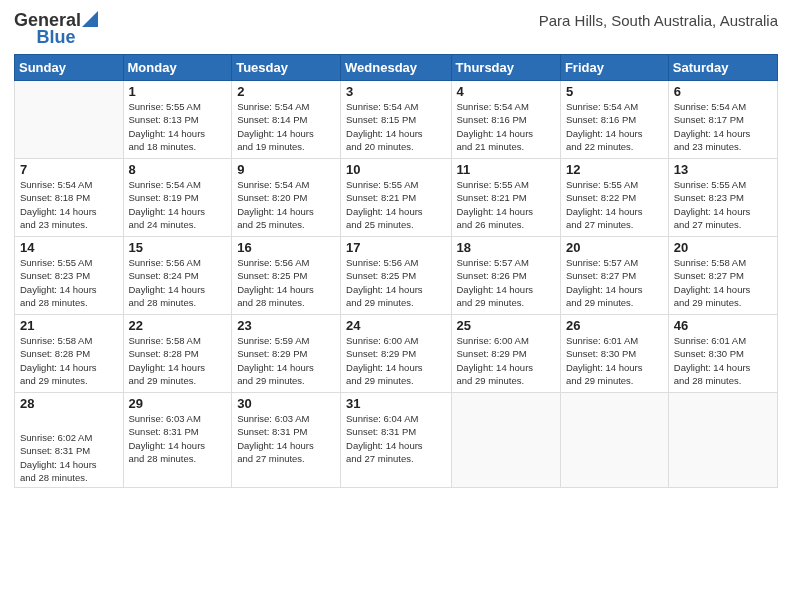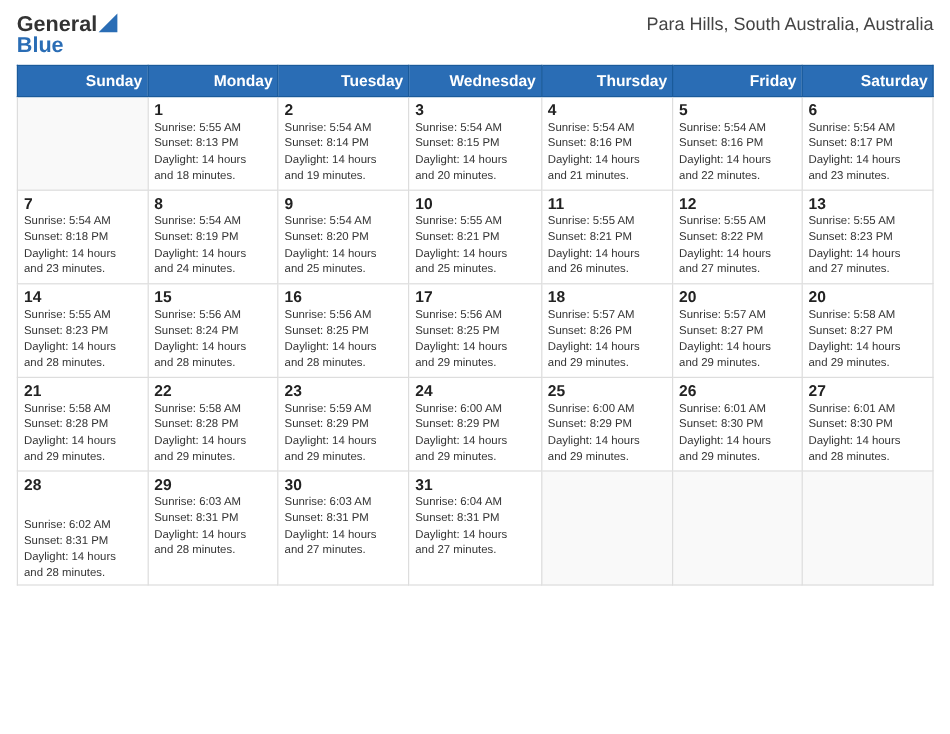--- a/index.html
+++ b/index.html
@@ -18,21 +18,21 @@
     }
     .header {
       display: flex;
       align-items: flex-start;
       justify-content: space-between;
       margin-bottom: 6px;
     }
     .logo {
       display: flex;
       flex-direction: column;
-      align-items: flex-start;
+      align-items: center;
     }
     .title-block {
       text-align: right;
     }
     .main-title {
       font-size: 32px;
       font-weight: bold;
       color: #222;
       line-height: 1.1;
     }
@@ -45,21 +45,21 @@
     .calendar {
       width: 100%;
       border-collapse: collapse;
       border: 1px solid #ccc;
     }
     .calendar th {
       background: #2a6db5;
       color: #fff;
       font-size: 13px;
       font-weight: bold;
-      text-align: right;
+      text-align: left;
       padding: 5px 4px;
       border: 1px solid #1a5a9a;
     }
     .calendar td {
       vertical-align: top;
       border: 1px solid #ddd;
       padding: 3px 5px;
       width: 113px;
       min-height: 70px;
       background: #fff;
@@ -298,21 +298,21 @@
 and 29 minutes.</div>
           </td>
           <td>
             <div class="cell-date">26</div>
             <div class="cell-info" style="white-space: pre-line;">Sunrise: 6:01 AM
 Sunset: 8:30 PM
 Daylight: 14 hours
 and 29 minutes.</div>
           </td>
           <td>
-            <div class="cell-date">27</div>
+            <div class="cell-date">46</div>
             <div class="cell-info" style="white-space: pre-line;">Sunrise: 6:01 AM
 Sunset: 8:30 PM
 Daylight: 14 hours
 and 28 minutes.</div>
           </td>
         </tr>
         <tr class="week-row">
           <td>
             <div class="cell-date">28</div>
             <div class="cell-info" style="white-space: pre-line; margin-top: 20px;">Sunrise: 6:02 AM

